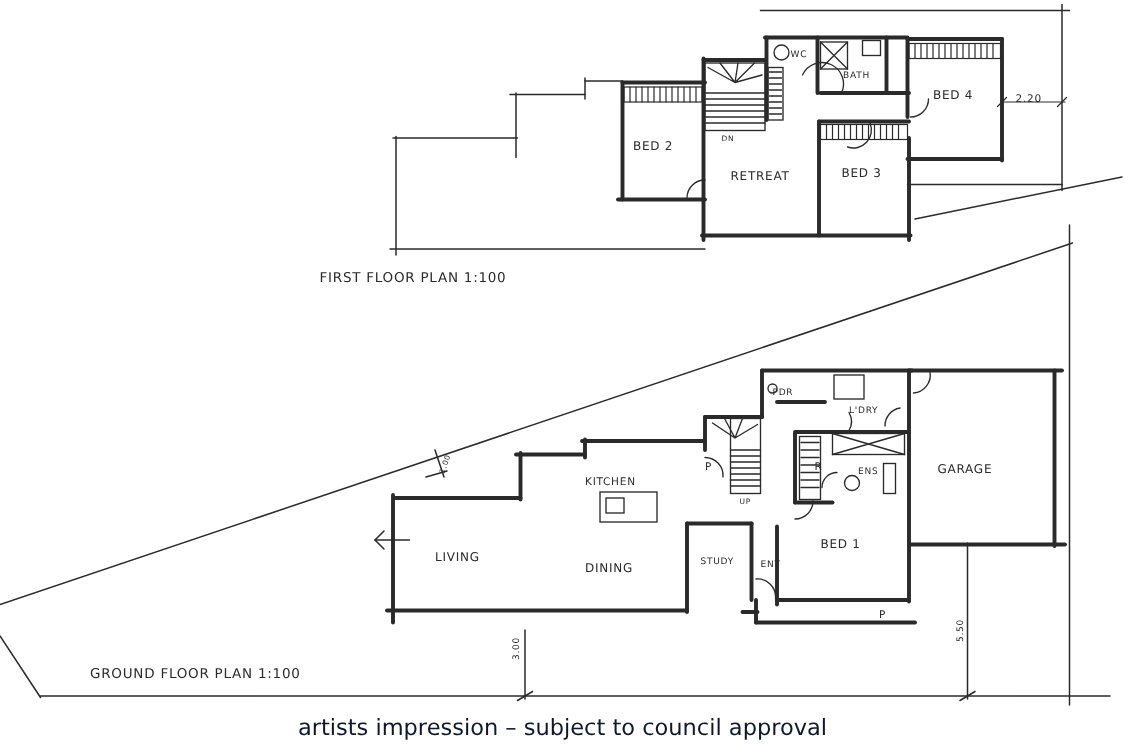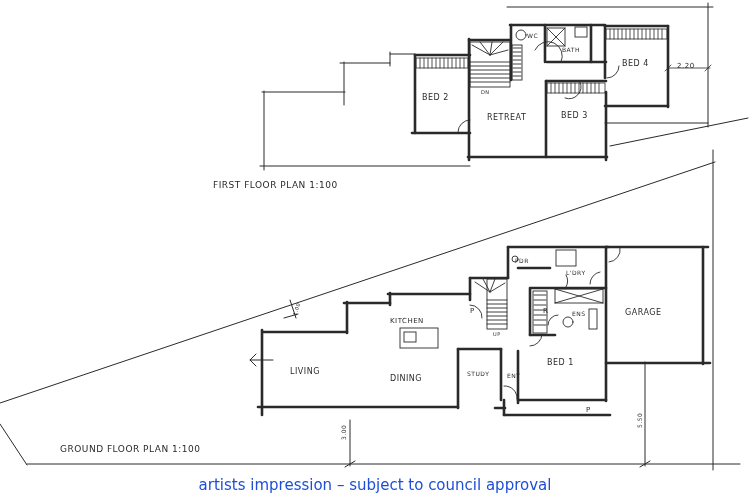--- a/index.html
+++ b/index.html
@@ -1,21 +1,21 @@
 <!DOCTYPE html>
 <html><head>
 <meta charset="utf-8">
 <style>
   html, body { margin:0; padding:0; background:#ffffff; }
   #canvas { position:relative; width:750px; height:500px; background:#ffffff; overflow:hidden; }
   svg { position:absolute; left:0; top:0; }
   .hand { font-family:"DejaVu Sans", sans-serif; fill:#2a2a2a; letter-spacing:0.5px; }
   .caption {
     position:absolute; left:0; top:476px; width:750px; text-align:center;
-    font-family:"DejaVu Sans", sans-serif; font-size:15px; color:#1d4ed8;
+    font-family:"DejaVu Sans", sans-serif; font-size:15px; color:#0f172a;
   }
 </style>
 </head>
 <body>
 
 <div id="canvas">
 <svg width="750" height="500" viewBox="0 0 750 500">
   <g stroke="#2a2a2a" fill="none" stroke-linecap="round">
 
     <g>

